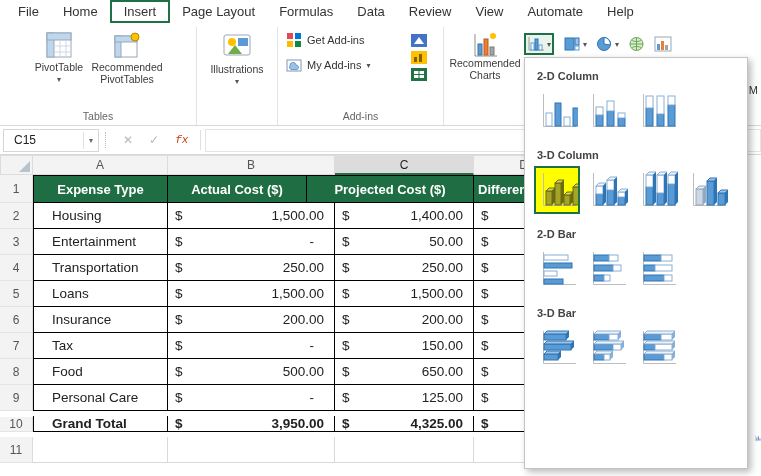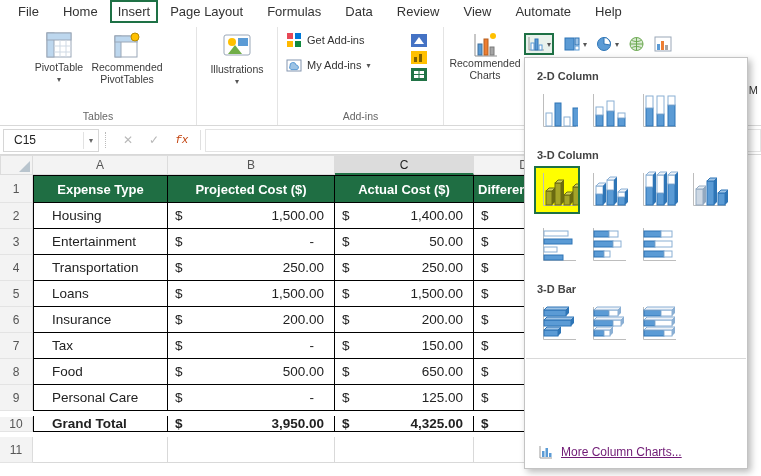--- a/index.html
+++ b/index.html
@@ -3,21 +3,21 @@
 <meta charset="utf-8">
 <style>
   *{box-sizing:border-box;margin:0;padding:0}
   html,body{width:761px;height:476px;overflow:hidden;background:#fff;
     font-family:"Liberation Sans",sans-serif;color:#222}
   .app{position:relative;width:761px;height:476px;background:#fff;overflow:hidden}
 
   
   .menubar{height:27px;display:flex;align-items:flex-start;padding-left:6px;background:#fff}
   .mtab{font-size:13px;color:#333;padding:4px 12px;cursor:default;white-space:nowrap}
-  .mtab.active{border:2px solid #1e7145;padding:2px 6px;font-weight:400}
+  .mtab.active{border:2px solid #1e7145;padding:2px 12px;font-weight:400}
 
   
   .ribbon{position:relative;height:99px;display:flex;background:#fff;border-bottom:1px solid #d8d8d8}
   .rgroup{position:relative;height:100%;border-right:1px solid #e4e4e4}
   .g-tables{width:197px}.g-illus{width:81px}.g-addins{width:166px}.g-charts{flex:1;border-right:none}
   .rbtns{display:flex;justify-content:center;gap:2px;padding-top:5px}
   .bigbtn{display:flex;flex-direction:column;align-items:center;font-size:10.5px;color:#3b3b3b;
     text-align:center;line-height:11.5px;cursor:default}
   .bigbtn .lab{margin-top:4px}
   .chev{font-size:8px;color:#555;line-height:8px;margin-top:2px}
@@ -64,21 +64,21 @@
   .hcell.dcell-h{justify-content:flex-start;padding-left:4px}
   .tcell.label{padding-left:18px}
   .tcell.money{justify-content:space-between;padding:0 10px 0 7px}
   .tcell.money .val.dash{margin-right:10px}
   .tcell.bold{font-weight:bold}
   .ecell{border-right:1px solid #d9d9d9;border-bottom:1px solid #d9d9d9;background:#fff}
 
   
   .chart-panel{position:absolute;left:524px;top:57px;width:224px;height:412px;background:#fff;
     border:1px solid #c3c3c3;box-shadow:3px 3px 7px rgba(0,0,0,.28);z-index:10;
-    display:flex;flex-direction:column;padding-top:4px}
+    display:flex;flex-direction:row;padding-top:4px}
   .cp-title{font-weight:bold;font-size:11px;color:#444;padding:8px 12px 4px}
   .cp-row{display:flex;gap:4px;padding:1px 9px 6px}
   .cp-thumb{width:46px;height:48px;display:flex;align-items:center;justify-content:center;
     border:2px solid transparent;background:#fff}
   .cp-thumb.sel{background:#ffff00;border-color:#1e7145}
   .cp-sep{border-top:1px solid #d9d9d9;margin:4px 1px 0}
   .cp-footer{display:flex;align-items:center;gap:8px;padding:9px 14px;font-size:12px;color:#701a75;
     margin-top:auto}
   .cp-footer .ftext{text-decoration:underline}
 </style>
@@ -262,22 +262,22 @@
           <div class="colhead" style="width: 135px;">A</div>
           <div class="colhead" style="width: 167px;">B</div>
           <div class="colhead selcol" style="width: 139px;">C</div>
           <div class="colhead" style="width: 100px;">D</div>
         </div>
     </div>
     <div>
         <div class="srow" style="height: 28px;">
           <div class="rowhead">1</div>
           <div class="tcell hcell first" style="width: 135px; text-align: center;">Expense Type</div>
+          <div class="tcell hcell" style="width: 139px;">Actual Cost ($)</div>
           <div class="tcell hcell" style="width: 167px;">Projected Cost ($)</div>
-          <div class="tcell hcell" style="width: 139px;">Actual Cost ($)</div>
           <div class="tcell hcell dcell-h" style="width: 100px;">Difference</div>
         </div>
         <div class="srow" style="height: 26px;">
           <div class="rowhead">2</div>
           <div class="tcell label first" style="width: 135px;">Housing</div>
           <div class="tcell money" style="width: 167px;">
             <span class="cur">$</span>
             <span class="val">1,500.00</span>
           </div>
           <div class="tcell money" style="width: 139px;">
@@ -515,20 +515,21 @@
               <polygon points="17,19 20,16 20,32 17,35" fill="#93a9c0"></polygon>
               <rect x="21" y="11" width="7" height="24" fill="#5b9bd5" stroke="#2e75b6"></rect>
               <polygon points="21,11 28,11 31,8 24,8" fill="#9dc3e6" stroke="#2e75b6"></polygon>
               <polygon points="28,11 31,8 31,32 28,35" fill="#2e75b6"></polygon>
               <rect x="32" y="23" width="7" height="12" fill="#5b9bd5" stroke="#2e75b6"></rect>
               <polygon points="32,23 39,23 42,20 35,20" fill="#9dc3e6" stroke="#2e75b6"></polygon>
               <polygon points="39,23 42,20 42,32 39,35" fill="#2e75b6"></polygon>
             </svg>
           </div>
         </div>
+        <div class="cp-title">2-D Bar</div>
         <div class="cp-row">
           <div class="cp-thumb">
             <svg width="42" height="40" viewBox="0 0 42 40">
               <path d="M7.5 3 V35.5 H40" fill="none" stroke="#bdbdbd"></path>
               <rect x="8" y="6" width="24" height="5" fill="#ffffff" stroke="#8aafd4"></rect>
               <rect x="8" y="14" width="28" height="5" fill="#5b9bd5" stroke="#2e75b6"></rect>
               <rect x="8" y="22" width="13" height="5" fill="#ffffff" stroke="#8aafd4"></rect>
               <rect x="8" y="30" width="19" height="5" fill="#5b9bd5" stroke="#2e75b6"></rect>
             </svg>
           </div>

